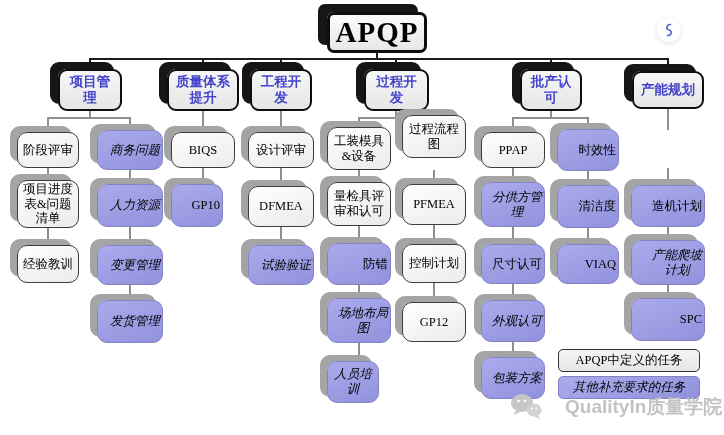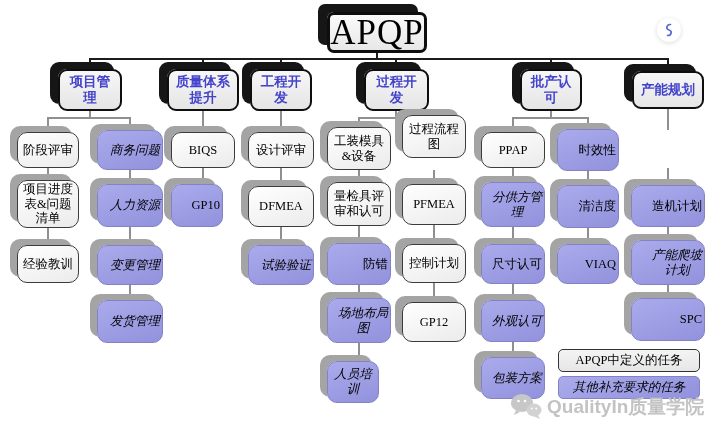--- a/index.html
+++ b/index.html
@@ -17,21 +17,21 @@
   }
   .box{
     position:absolute;display:flex;align-items:center;justify-content:center;
     text-align:center;box-sizing:border-box;line-height:1.18;
   }
   .box .lbl{white-space:pre-line;display:block;}
   .root-box{
     background:linear-gradient(180deg,#fbfbfb,#e7e7e7);
     border:3px solid #0e0e0e;border-radius:7px;
     box-shadow:-9px -8px 0 0 var(--shadow-dark);
-    font-size:35px;letter-spacing:1px;
+    font-size:29px;letter-spacing:1px;font-weight:bold;
   }
   .header-box{
     background:linear-gradient(180deg,#f7f7f7,#e5e5e5);
     border:2.5px solid #0e0e0e;border-radius:9px;
     box-shadow:-8px -7px 0 0 var(--shadow-dark);
     font-size:13.5px;font-weight:700;color:var(--header-text);
   }
   .task{
     border-radius:10px;font-size:12.5px;padding:2px;
     box-shadow:-7px -6px 0 0 var(--shadow-gray);
@@ -48,21 +48,21 @@
     font-size:12.5px;border-radius:5px;box-sizing:border-box;text-align:center;
   }
   .legend-defined{background:linear-gradient(180deg,#f4f4f4,#e6e6e6);border:1.6px solid #333;}
   .legend-extra{background:linear-gradient(160deg,var(--extra-top),var(--extra-bottom));border:1.6px solid var(--extra-border);font-style:italic;}
   .share-btn{
     position:absolute;left:657px;top:18px;width:24px;height:24px;border-radius:50%;
     background:#fff;box-shadow:0 1px 5px rgba(0,0,0,0.14);
     display:flex;align-items:center;justify-content:center;cursor:pointer;
   }
   .watermark{
-    position:absolute;left:510px;top:393px;display:flex;align-items:center;gap:5px;
+    position:absolute;left:510px;top:393px;display:flex;align-items:center;gap:23px;
     color:var(--watermark-gray);font-family:"Liberation Sans","DejaVu Sans",sans-serif;
     font-weight:700;font-size:19px;justify-content:center;
   }
 </style>
 </head>
 <body>
 
 <div class="canvas">
 
   <div class="line v dark" style="left:376px;top:53px;height:6px"></div>

